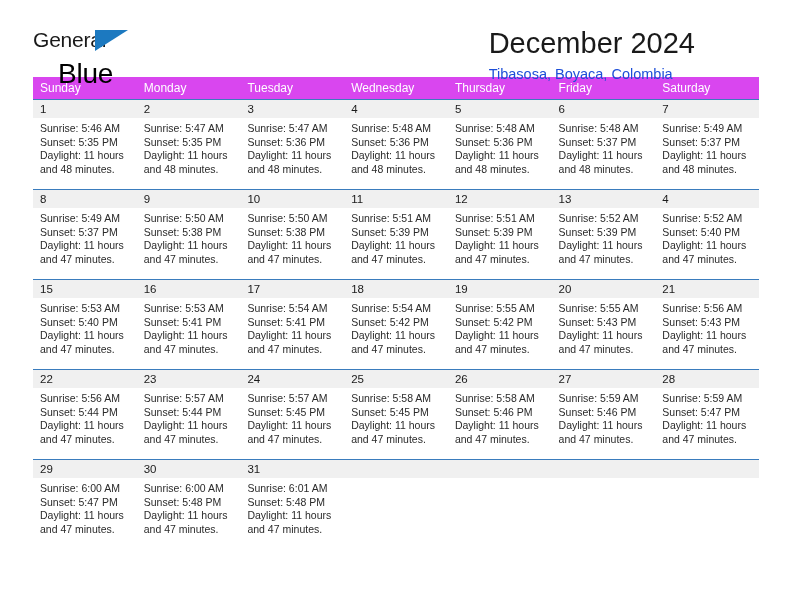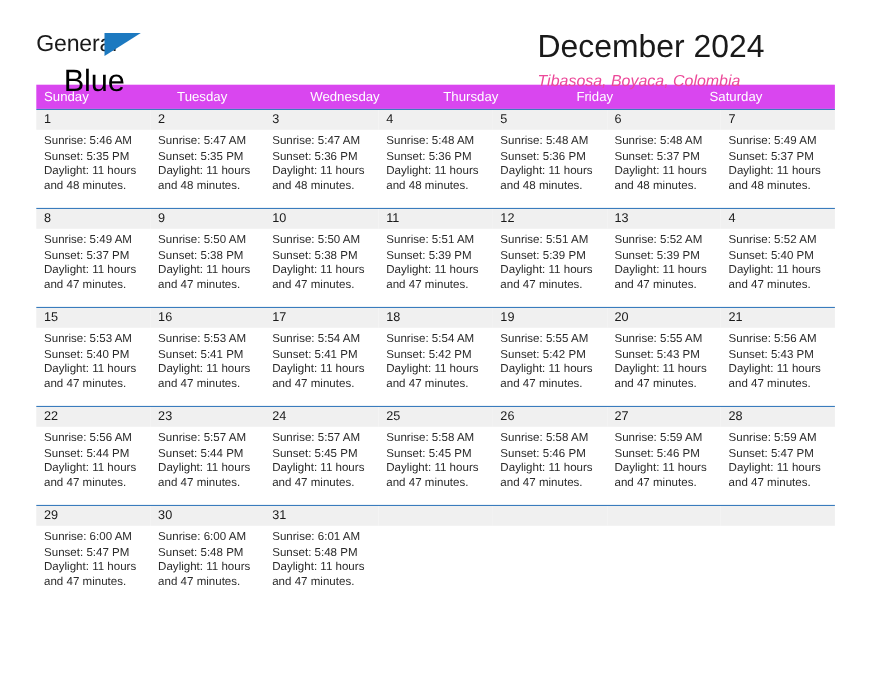--- a/index.html
+++ b/index.html
@@ -72,23 +72,22 @@
   .month-title {
     font-size: 29px;
     font-weight: normal;
     color: #1a1a1a;
     line-height: 1.08;
     white-space: nowrap;
   }
   .location {
     margin-top: 7px;
     font-size: 14.5px;
-    color: #ec4899;
+    color: #1d4ed8;
     white-space: nowrap;
-    font-style: italic;
   }
 
   
   .calendar {
     margin-top: 9px;
     width: 726px;
   }
 
   .weekday-header {
     display: flex;
@@ -163,20 +162,21 @@
       <div class="month-title">December 2024</div>
       <div class="location">Tibasosa, Boyaca, Colombia</div>
     </div>
 
   </div>
 
   <div class="calendar">
 
     <div class="weekday-header">
       <div class="weekday-cell">Sunday</div>
+      <div class="weekday-cell">Monday</div>
       <div class="weekday-cell">Tuesday</div>
       <div class="weekday-cell">Wednesday</div>
       <div class="weekday-cell">Thursday</div>
       <div class="weekday-cell">Friday</div>
       <div class="weekday-cell">Saturday</div>
     </div>
 
     <div class="week-row">
       <div class="day-cell">
         <div class="day-number-band">1</div>

